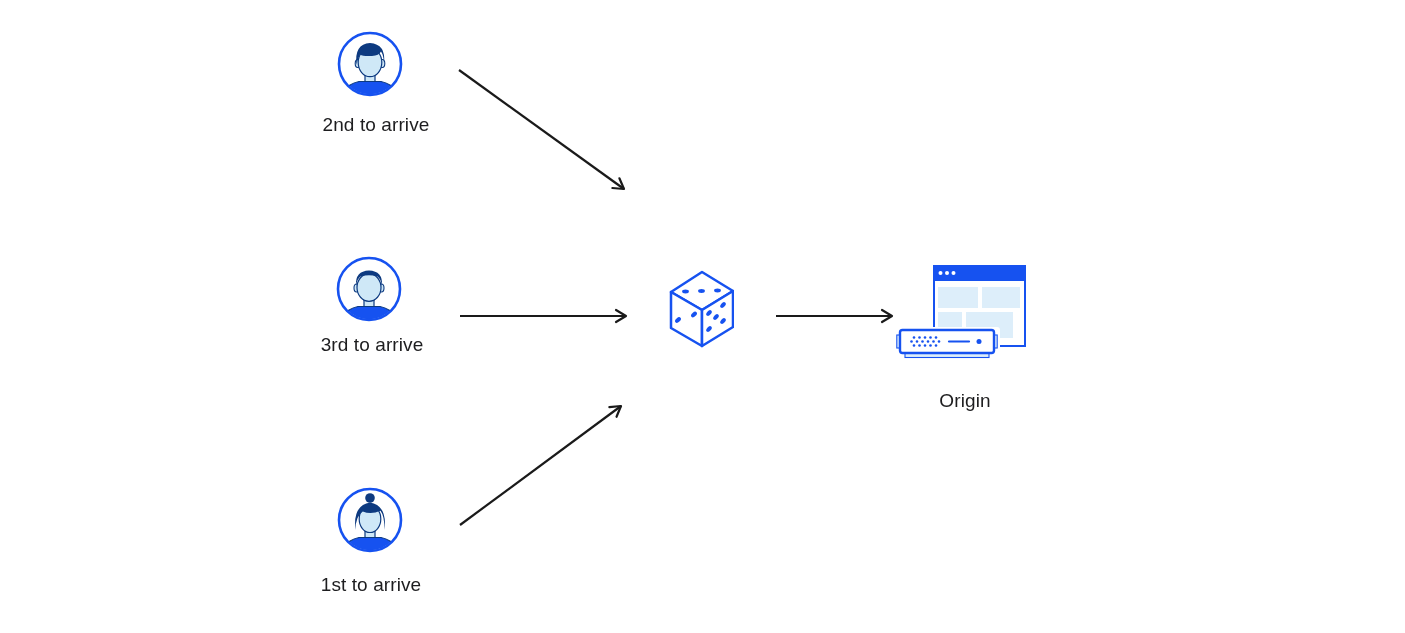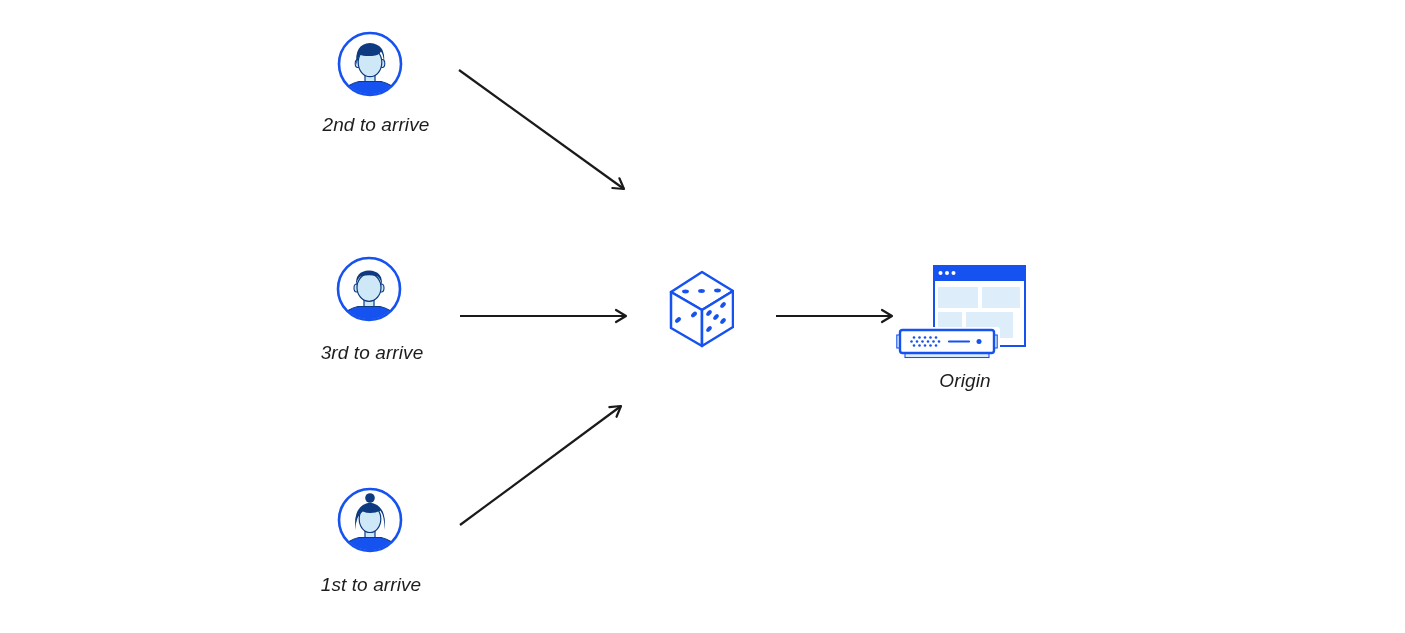--- a/index.html
+++ b/index.html
@@ -2,21 +2,20 @@
 <html><head>
 <meta charset="utf-8">
 <style>
   html,body{margin:0;padding:0;background:#ffffff;}
   .diagram{
     position:relative;
     width:1405px;height:633px;
     background:#ffffff;
     font-family:"Liberation Sans","DejaVu Sans",sans-serif;
     overflow:hidden;
-    font-style:italic;
   }
   .abs{position:absolute;}
   .node-label{
     position:absolute;
     transform:translateX(-50%);
     white-space:nowrap;
     font-size:19px;
     color:#1d1d1f;
     letter-spacing:0.1px;
   }
@@ -68,21 +67,21 @@
     <g clip-path="url(#clipB)">
       <rect x="28" y="40" width="10" height="11" fill="#cfe8f7" stroke="#0d3a80" stroke-width="1.2"></rect>
       <path d="M6,66 L6,60.5 Q12,52.5 22,50.5 L44,50.5 Q54,52.5 60,60.5 L60,66 Z" fill="#1652f0" stroke="#0d3a80" stroke-width="1.2"></path>
       <ellipse cx="20.6" cy="32" rx="2.6" ry="4" fill="#cfe8f7" stroke="#0d3a80" stroke-width="1.1"></ellipse>
       <ellipse cx="45.4" cy="32" rx="2.6" ry="4" fill="#cfe8f7" stroke="#0d3a80" stroke-width="1.1"></ellipse>
       <ellipse cx="33" cy="31.5" rx="12" ry="13.8" fill="#cfe8f7" stroke="#0d3a80" stroke-width="1.2"></ellipse>
       <path d="M20,29.5 Q19,15 33,14.5 Q47,15 46,29.5 Q44.5,22 41,20.3 Q33,18.2 25,20.3 Q21.5,22 20,29.5 Z" fill="#0d3a80"></path>
     </g>
     <circle cx="33" cy="33" r="31" fill="none" stroke="#1652f0" stroke-width="2.6"></circle>
   </svg>
-  <div class="node-label" style="left:372px;top:342px">3rd to arrive</div>
+  <div class="node-label" style="left:372px;top:334px">3rd to arrive</div>
 
   <svg class="abs" style="left:337px;top:487px" width="66" height="66" viewBox="0 0 66 66">
     <defs>
         <clipPath id="clipC">
           <circle cx="33" cy="33" r="30.2"></circle>
         </clipPath>
       </defs>
     <circle cx="33" cy="33" r="30.2" fill="#ffffff"></circle>
     <g clip-path="url(#clipC)">
       <rect x="28" y="40" width="10" height="11" fill="#cfe8f7" stroke="#0d3a80" stroke-width="1.2"></rect>
@@ -155,15 +154,15 @@
         <circle cx="18" cy="82.5" r="1.3"></circle>
           <circle cx="23.5" cy="82.5" r="1.3"></circle>
           <circle cx="29" cy="82.5" r="1.3"></circle>
           <circle cx="34.5" cy="82.5" r="1.3"></circle>
           <circle cx="40" cy="82.5" r="1.3"></circle>
       </g>
       <line x1="53" y1="78.5" x2="73" y2="78.5" stroke="#1652f0" stroke-width="2.2" stroke-linecap="round"></line>
       <circle cx="83" cy="78.5" r="2.5" fill="#1652f0"></circle>
     </g>
   </svg>
-  <div class="node-label" style="left:965px;top:370px">Origin</div>
+  <div class="node-label" style="left:965px;top:390px">Origin</div>
 
 </div>
 
 </body></html>

